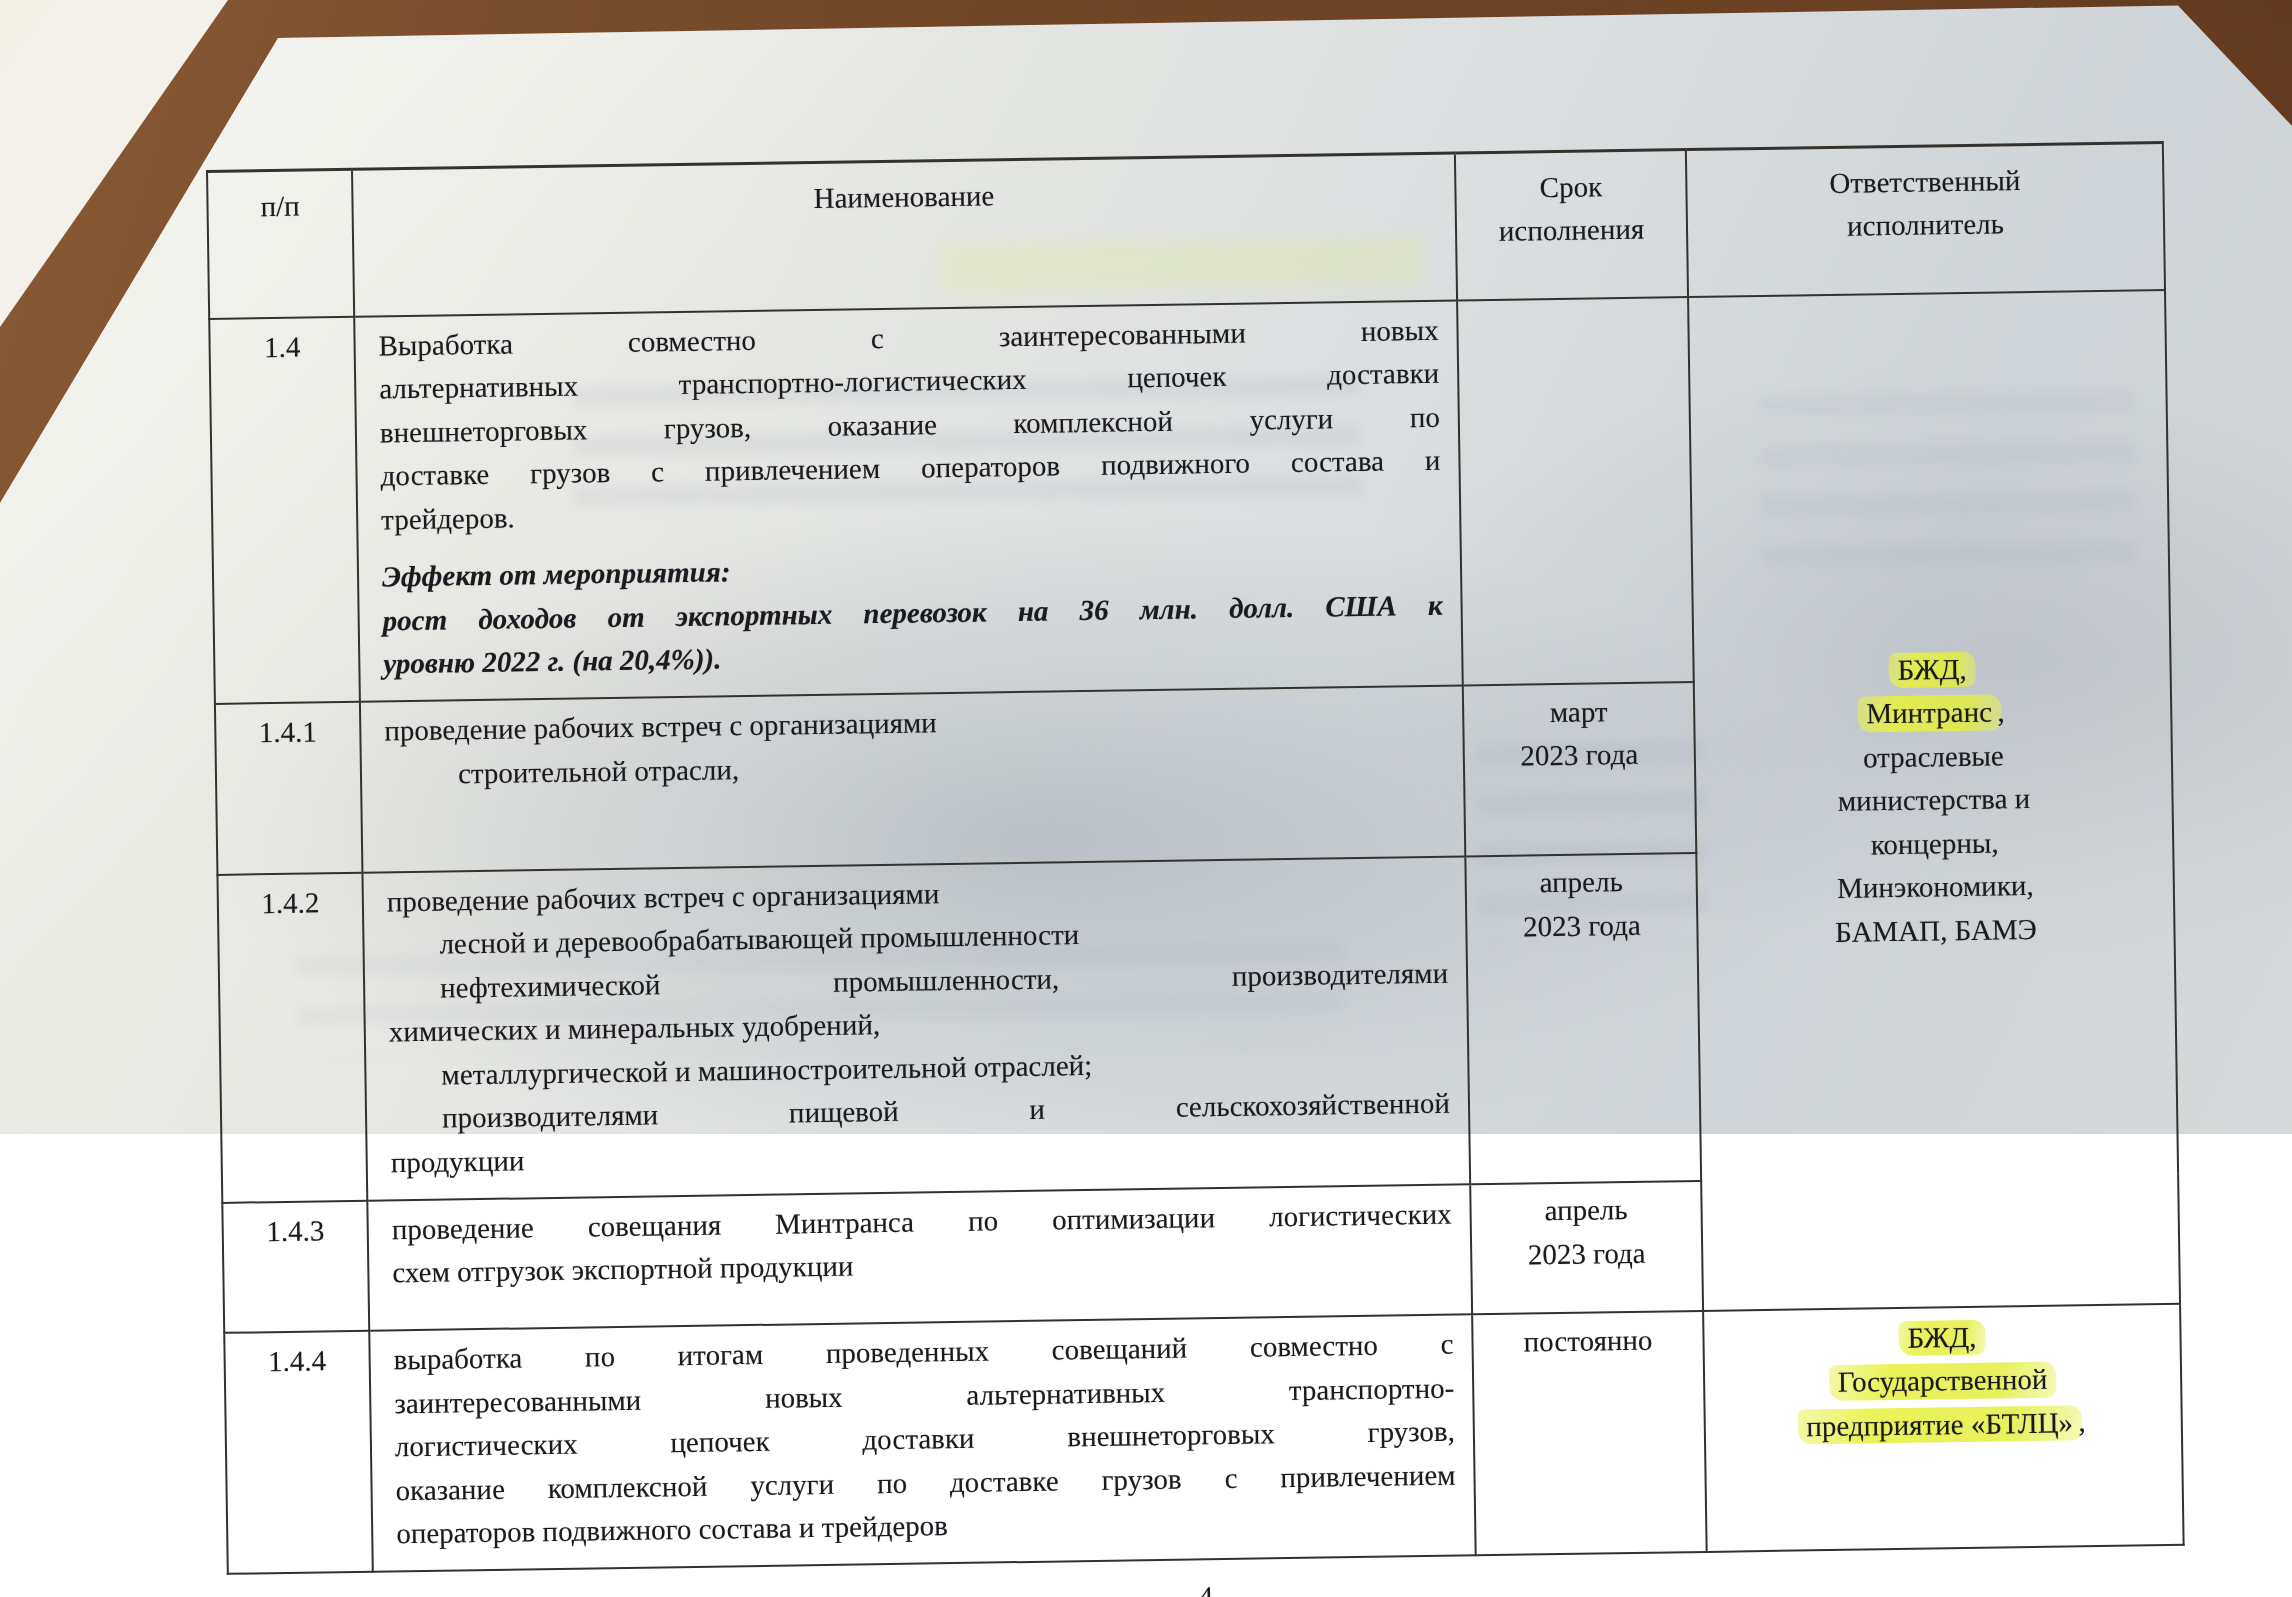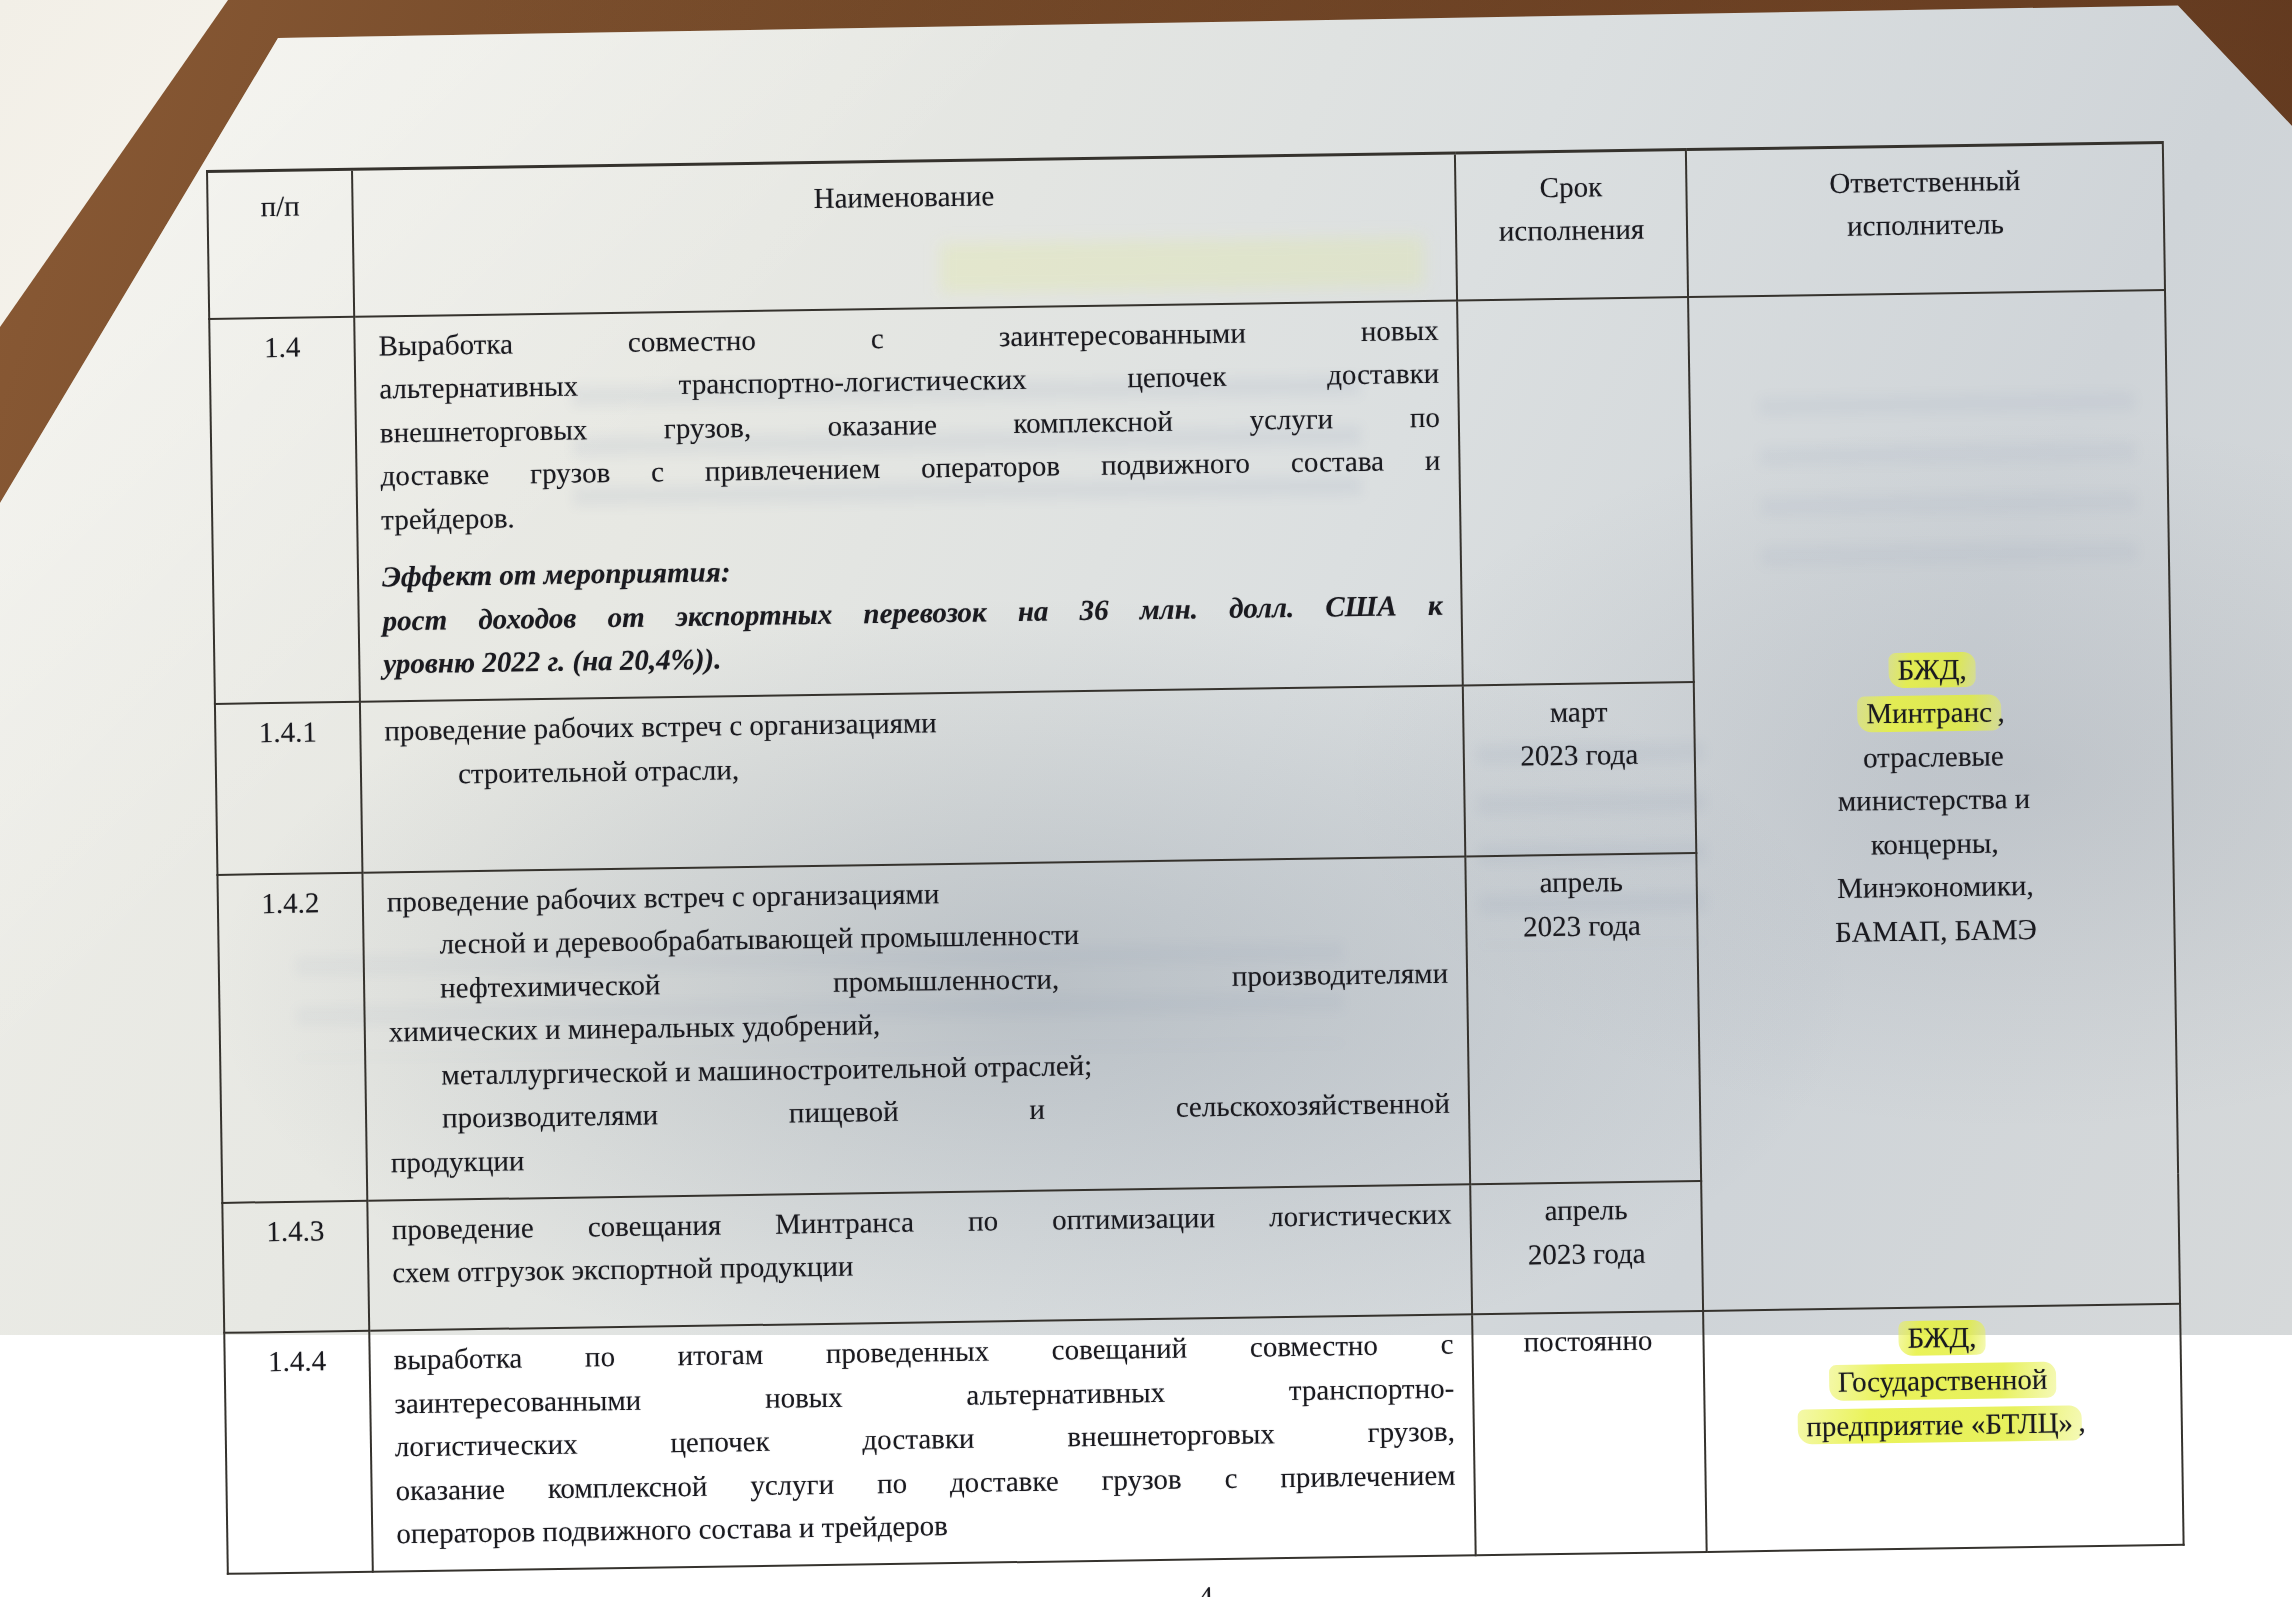--- a/index.html
+++ b/index.html
@@ -1,17 +1,17 @@
 <!DOCTYPE html>
 <html style="font-size:14.3px"><head>
 <meta charset="utf-8">
 <style>
   html,body{margin:0;padding:0;width:2293px;height:1598px;overflow:hidden;
     font-family:"Liberation Serif","DejaVu Serif",serif;}
-  .scene{position:absolute;inset:0;width:2293px;height:1335px;}
+  .scene{position:absolute;inset:0;width:2293px;height:1134px;}
 
   
   .desk{position:absolute;inset:0;
     background:
       radial-gradient(120% 90% at 85% 10%, rgba(160,100,55,.35), rgba(0,0,0,0) 55%),
       radial-gradient(100% 80% at 10% 95%, rgba(0,0,0,.45), rgba(0,0,0,0) 60%),
       linear-gradient(108deg,#8a5a35 0%,#6f4627 32%,#5a351d 62%,#472614 100%);}
 
   
   .sheet-under{position:absolute;inset:0;

